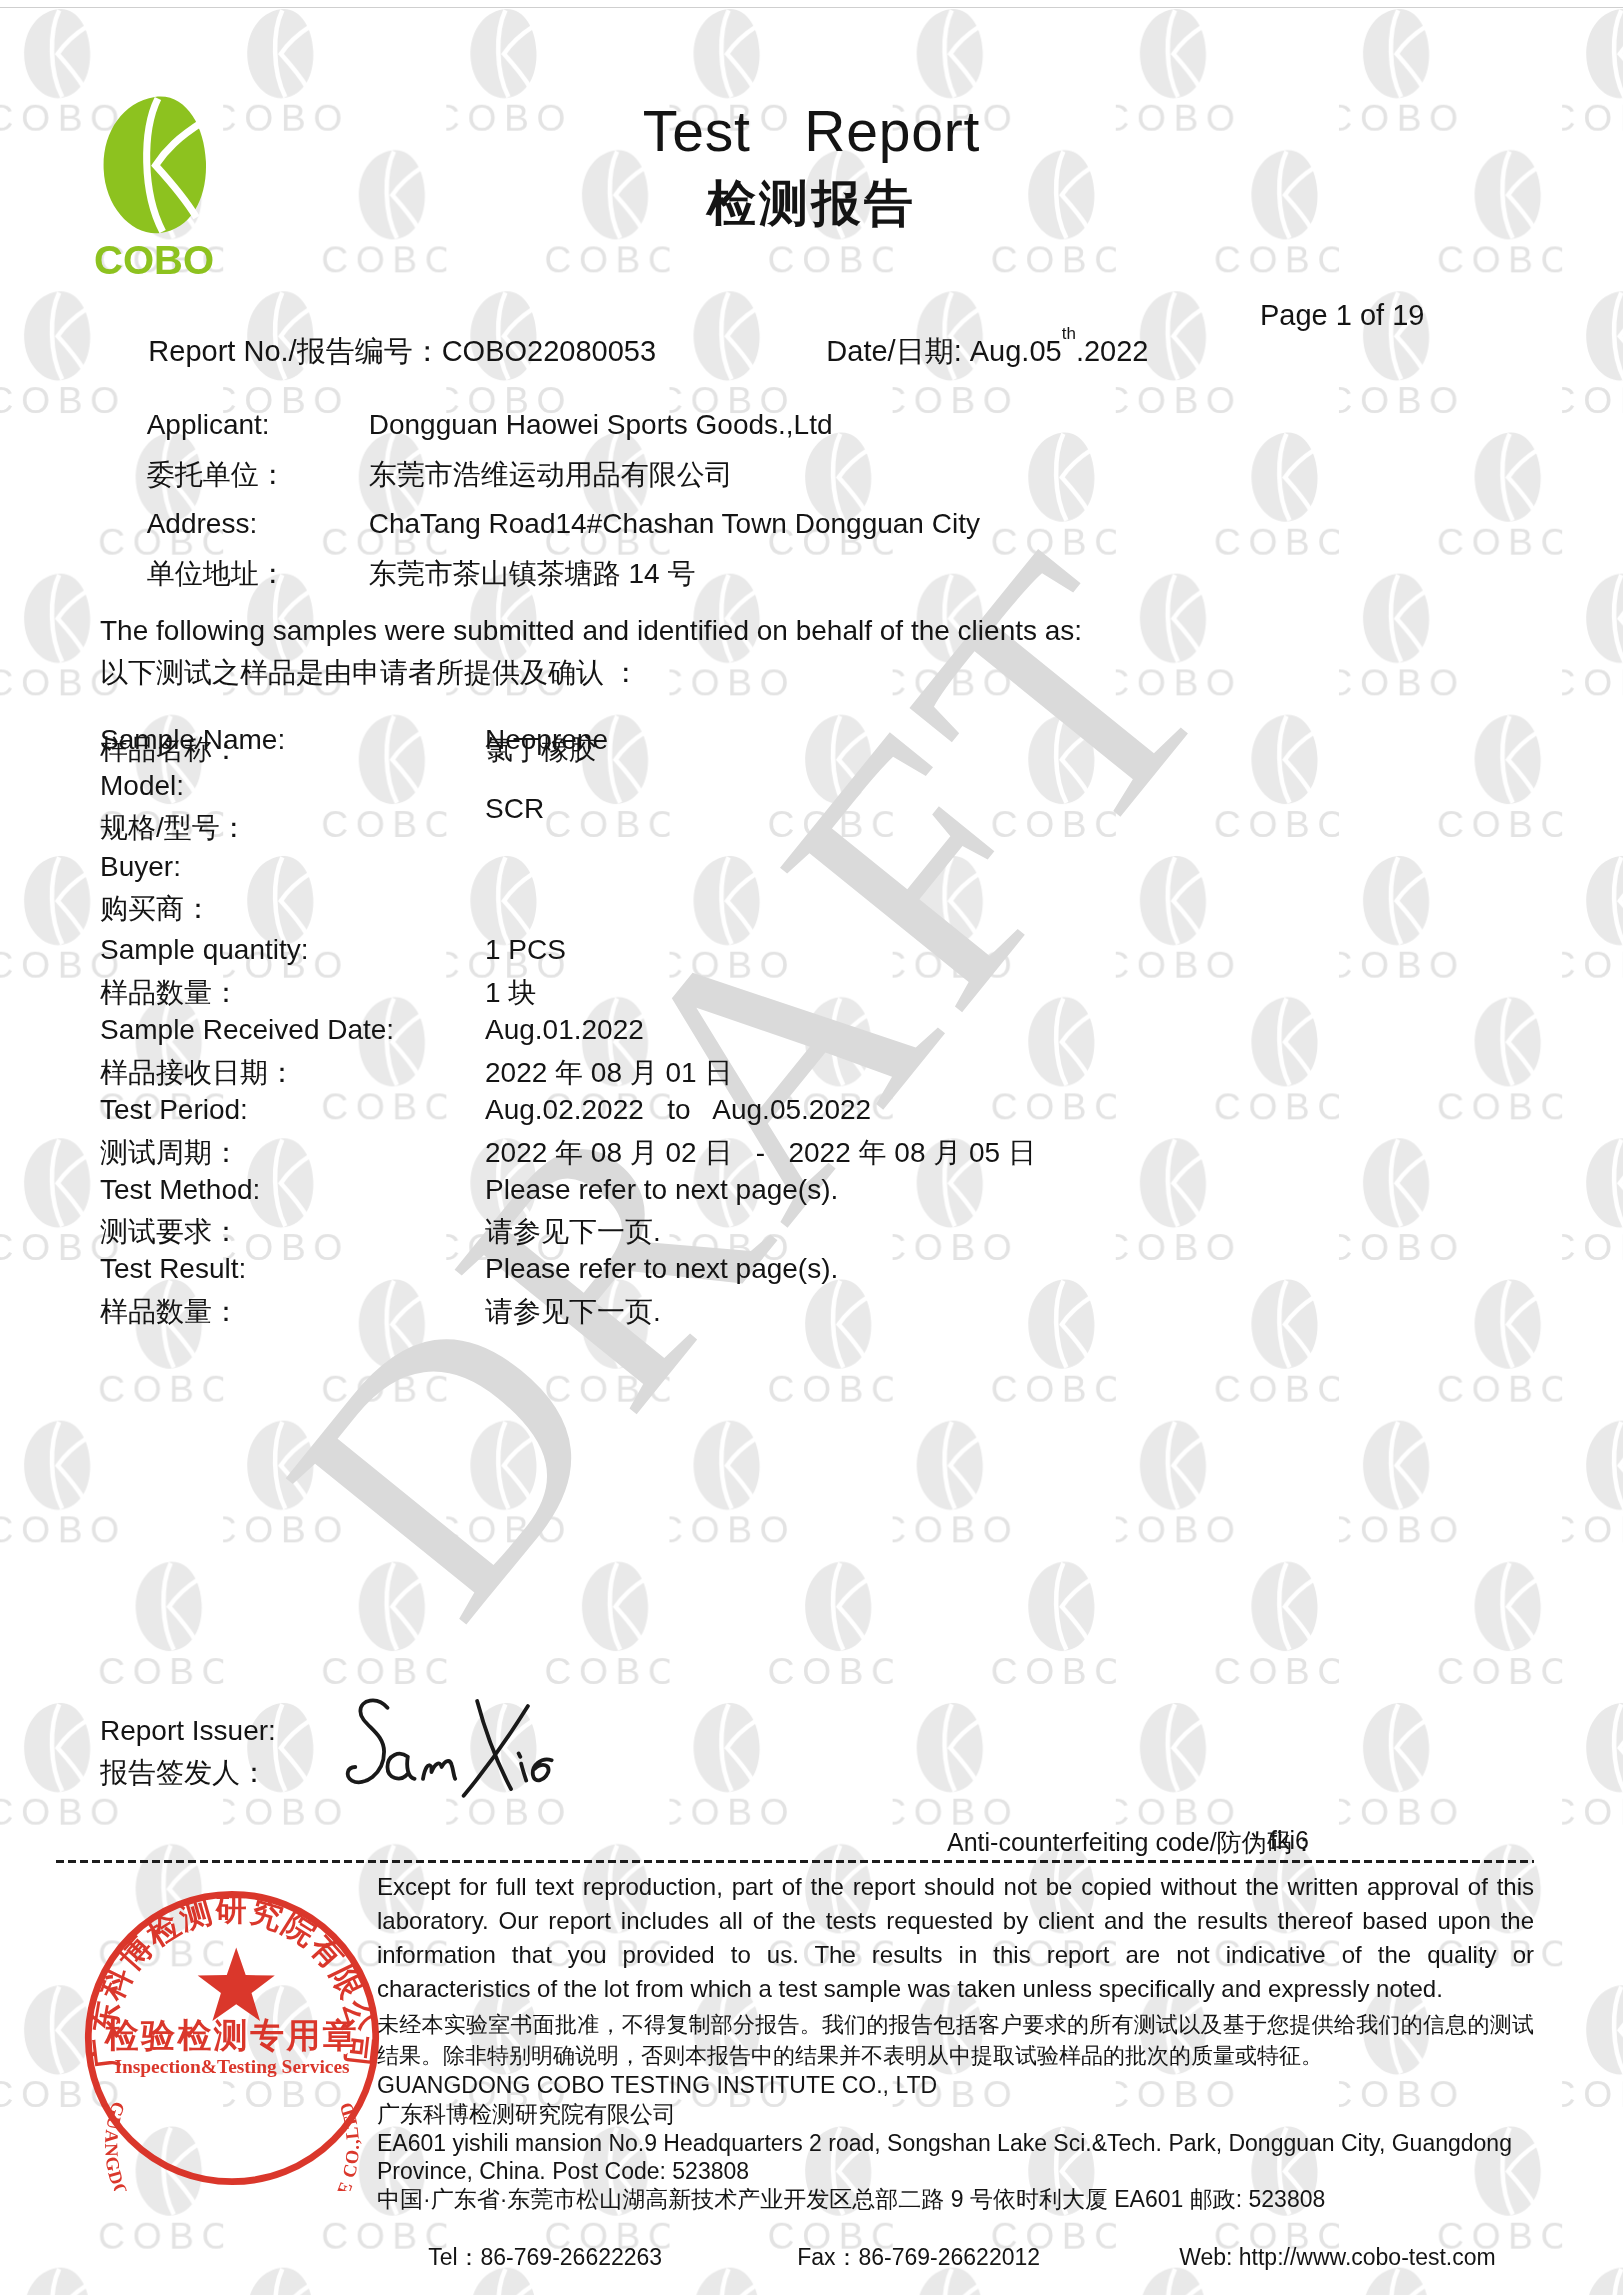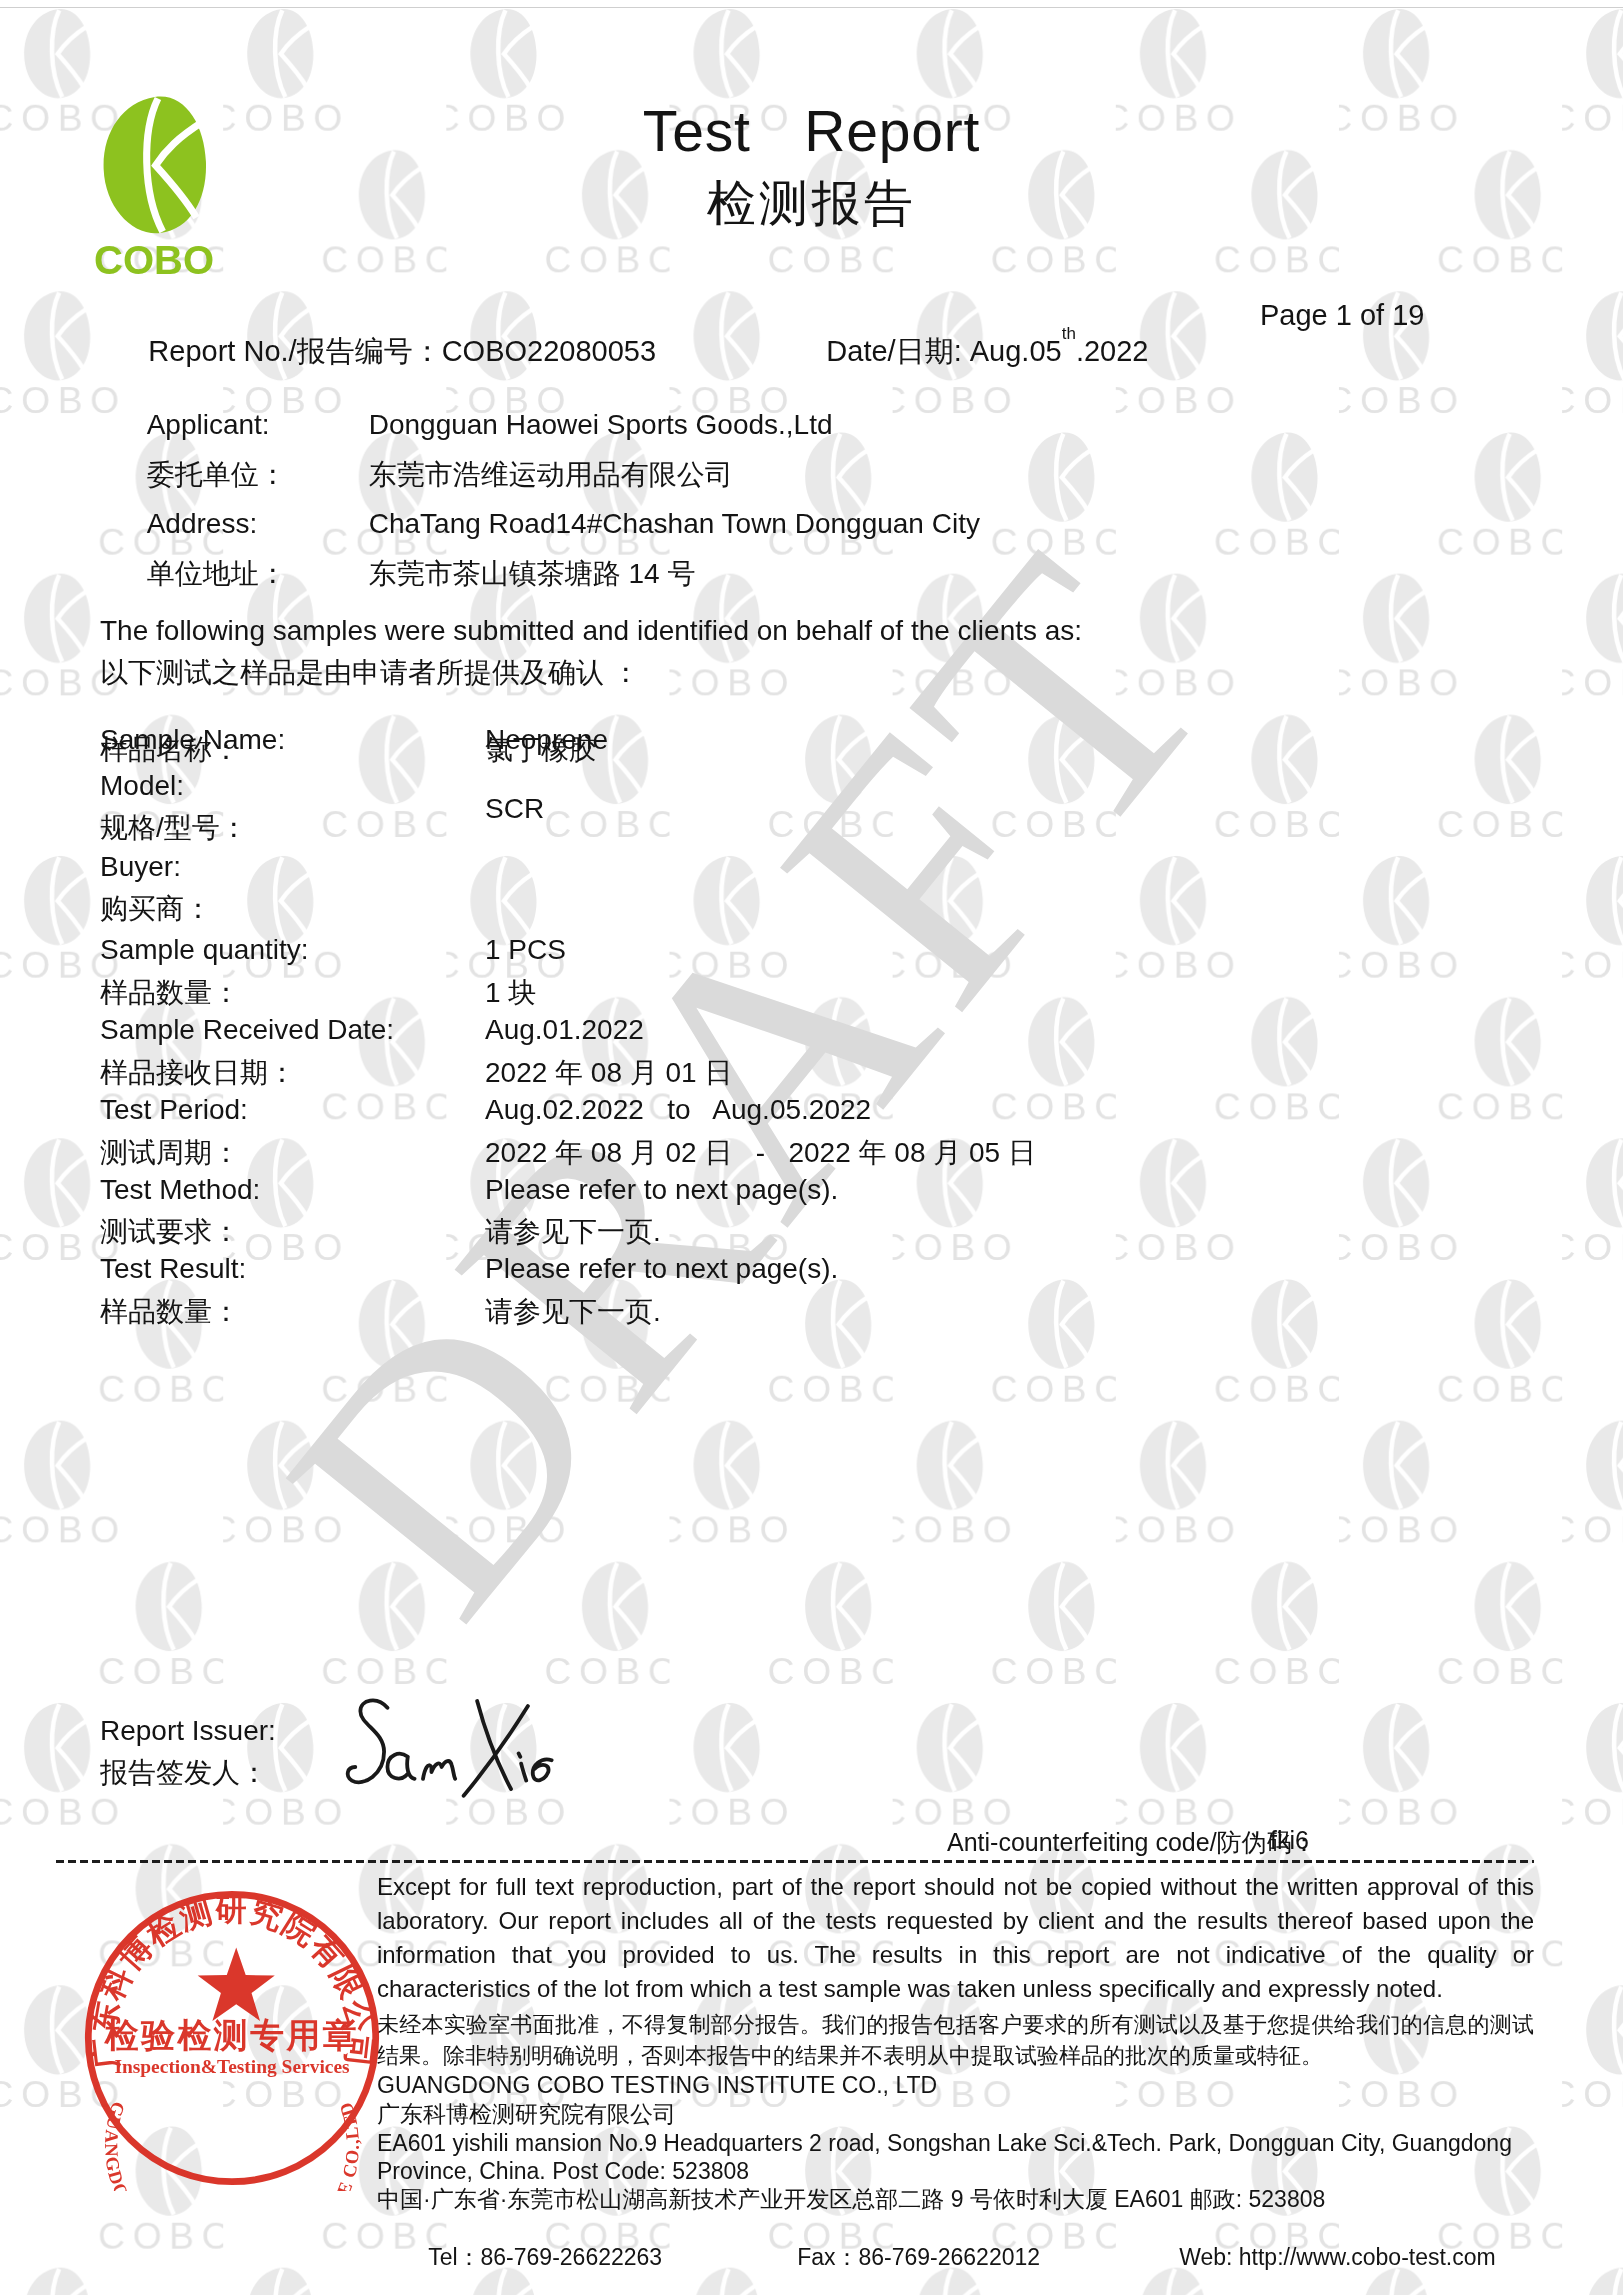--- a/index.html
+++ b/index.html
@@ -14,21 +14,21 @@
          text-align:center;font-family:"Liberation Serif","DejaVu Serif",serif;font-size:355px;
          color:#dadada;letter-spacing:12px;transform:rotate(-51deg);z-index:0;user-select:none}
   .content{position:absolute;inset:0;z-index:1}
   .topline{position:absolute;left:0;top:6.8px;width:100%;height:1.7px;background:#cfcfcf}
   .logo{position:absolute;left:95px;top:93px}
   .logotext{position:absolute;left:88px;top:238px;width:132px;text-align:center;
             font-size:40px;font-weight:700;color:#8dc21f;letter-spacing:0}
   .title-en{position:absolute;left:0;width:100%;top:98px;text-align:center;font-size:57px;
             font-weight:400;word-spacing:37px;letter-spacing:0.8px}
   .title-zh{position:absolute;left:0;width:100%;top:171px;text-align:center;font-size:49px;
-            font-weight:400;letter-spacing:3.4px}
+            font-weight:700;letter-spacing:3.4px}
   .meta{font-size:29px;white-space:pre}
   .sup{font-size:17px;position:relative;top:-11px}
   .row{position:absolute;left:100px;font-size:28px;white-space:pre}
   .row .lbl{display:inline-block}
   .row.a .lbl{width:222px}
   .row.s .lbl{width:385px}
   .anti{font-size:25px;white-space:pre}
   .dashline{position:absolute;left:56px;top:1860px;width:1478px;height:3.4px;
             background:repeating-linear-gradient(90deg,#1d1d1d 0 7.6px,transparent 7.6px 12px)}
   .footer{position:absolute;left:377px;top:1870px;width:1157px}

